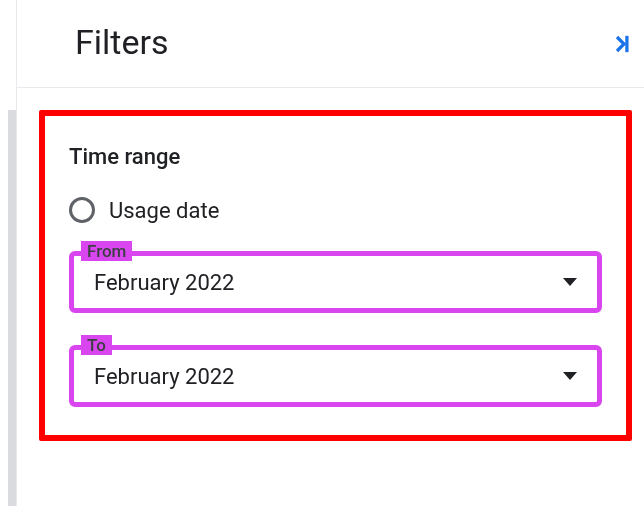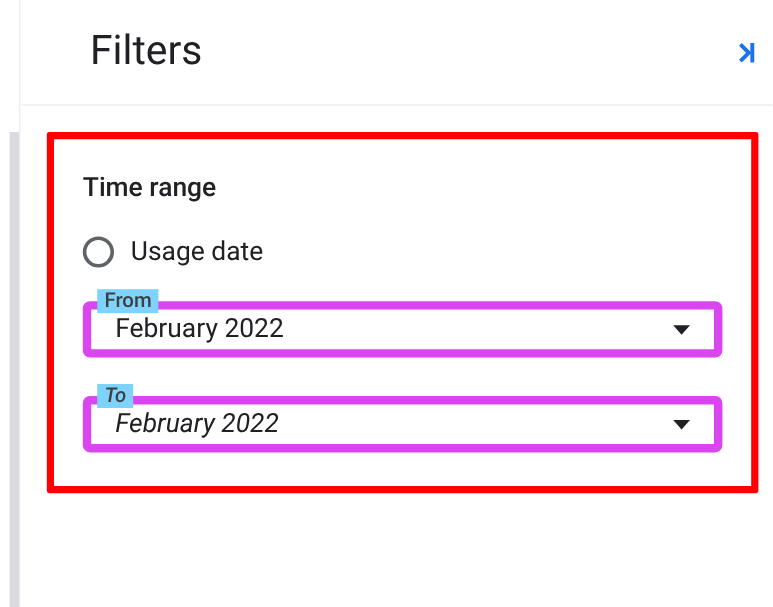--- a/index.html
+++ b/index.html
@@ -112,37 +112,36 @@
     .radio-label {
       font-size: 22px;
       color: #202124;
     }
     .select-field {
       position: relative;
       margin-bottom: 32px;
     }
     .select-field:last-child {
       margin-bottom: 0;
-      font-style: italic;
     }
     .select-float-label {
       position: absolute;
       top: -10px;
       left: 12px;
-      background: #7dd3fc;
+      background: #d946ef;
       padding: 0 6px;
       font-size: 17px;
       color: #3c4043;
       font-weight: 500;
       z-index: 1;
     }
     .select-box {
-      border: 7px solid #d946ef;
+      border: 5px solid #d946ef;
       border-radius: 6px;
-      height: 47px;
+      height: 62px;
       display: flex;
       align-items: center;
       padding: 0 20px;
       cursor: pointer;
       position: relative;
     }
     .select-value {
       font-size: 22px;
       color: #202124;
       flex: 1;

